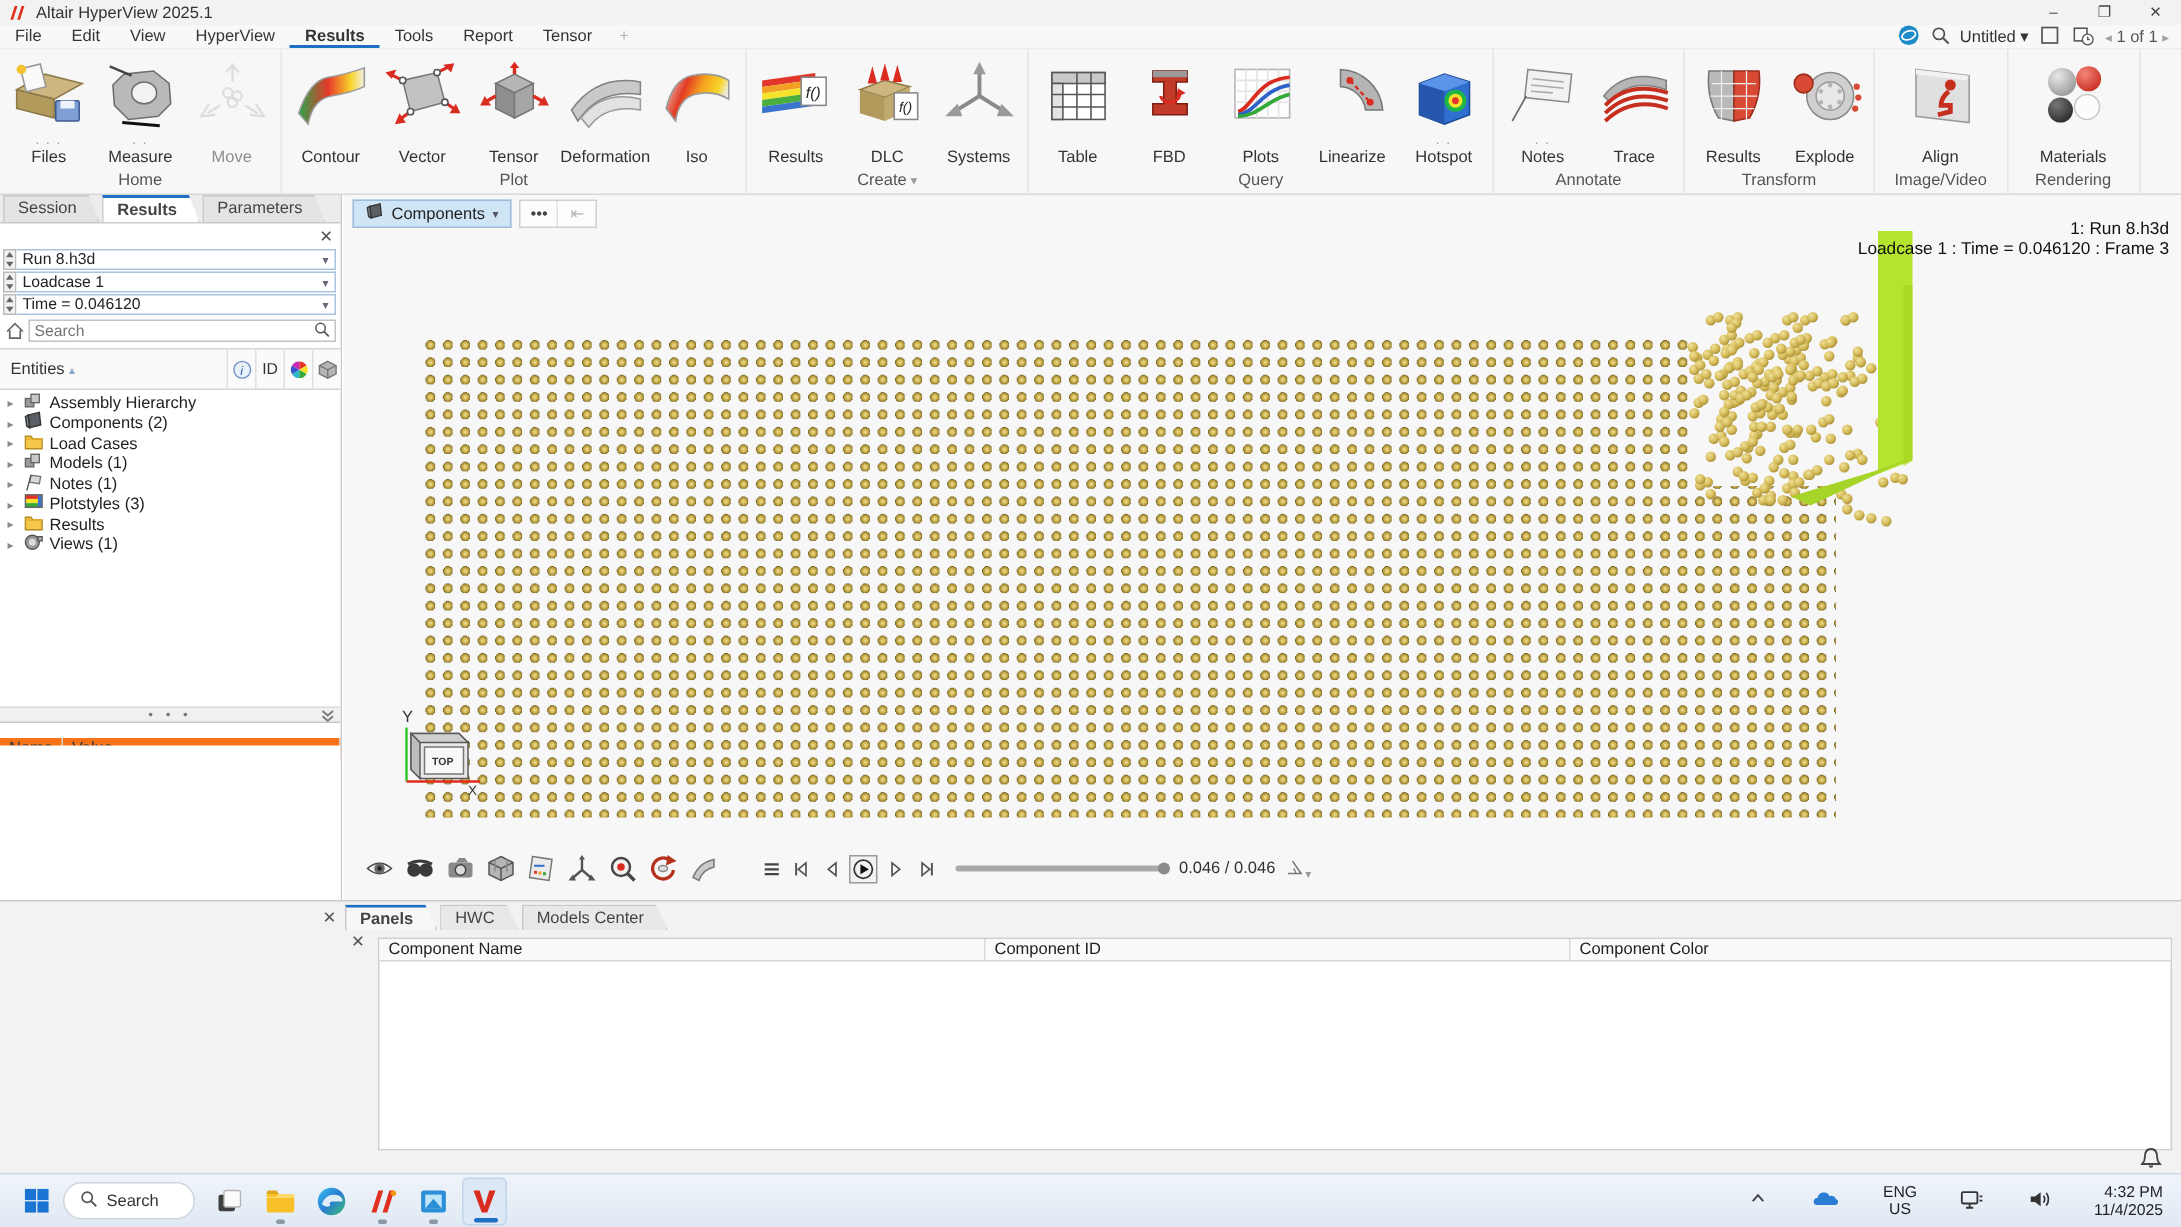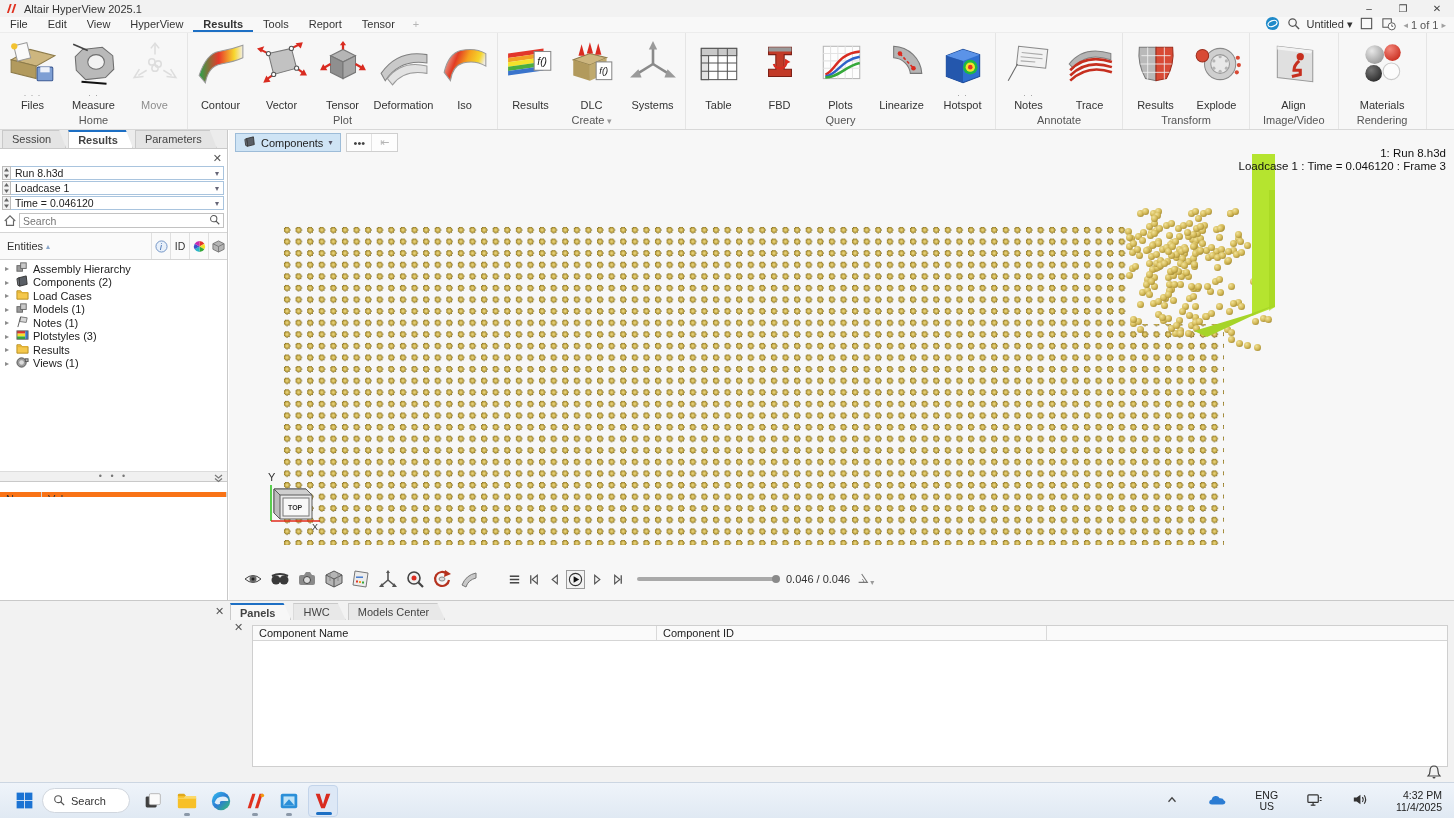--- a/index.html
+++ b/index.html
@@ -1150,20 +1150,21 @@
     <div class="bp-tabs" id="bp-tabs">
         <span class="bp-tab active">Panels</span>
         <span class="bp-tab">HWC</span>
         <span class="bp-tab">Models Center</span>
       </div>
     <span class="bp-close2">✕</span>
     <div class="bp-table">
       <div class="bp-thead" id="bp-cols">
           <span class="bp-th" style="width: 404px;">Component Name</span>
           <span class="bp-th" style="width: 390px;">Component ID</span>
+          <span class="bp-th" style="flex: 1 1 0%; border-right: none;">Component Color</span>
         </div>
     </div>
     <span class="bell" id="bell-slot"><svg width="16" height="16" viewBox="0 0 16 16">
           <path d="M8 2 Q12 2 12 7 L12.5 10 L14 12 H2 L3.5 10 L4 7 Q4 2 8 2 Z" fill="none" stroke="#444" stroke-width="1.2"></path>
           <path d="M6.5 13 a1.5 1.5 0 0 0 3 0" fill="#444"></path>
         </svg></span>
   </div>
 
   <div class="taskbar">
     <span class="tsk-win" id="win-slot">

